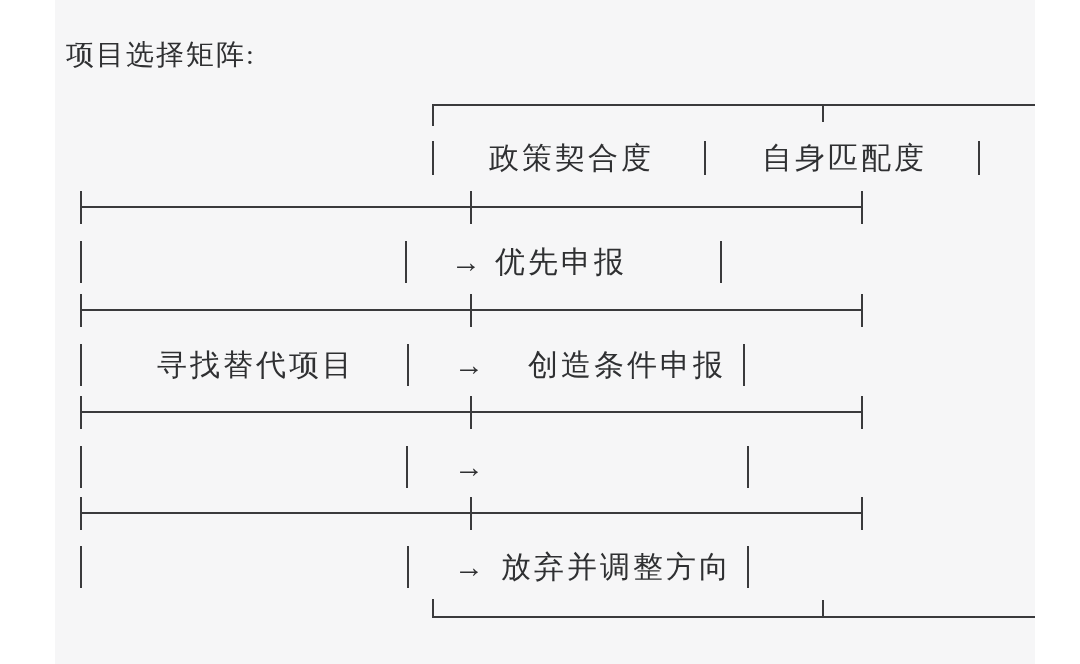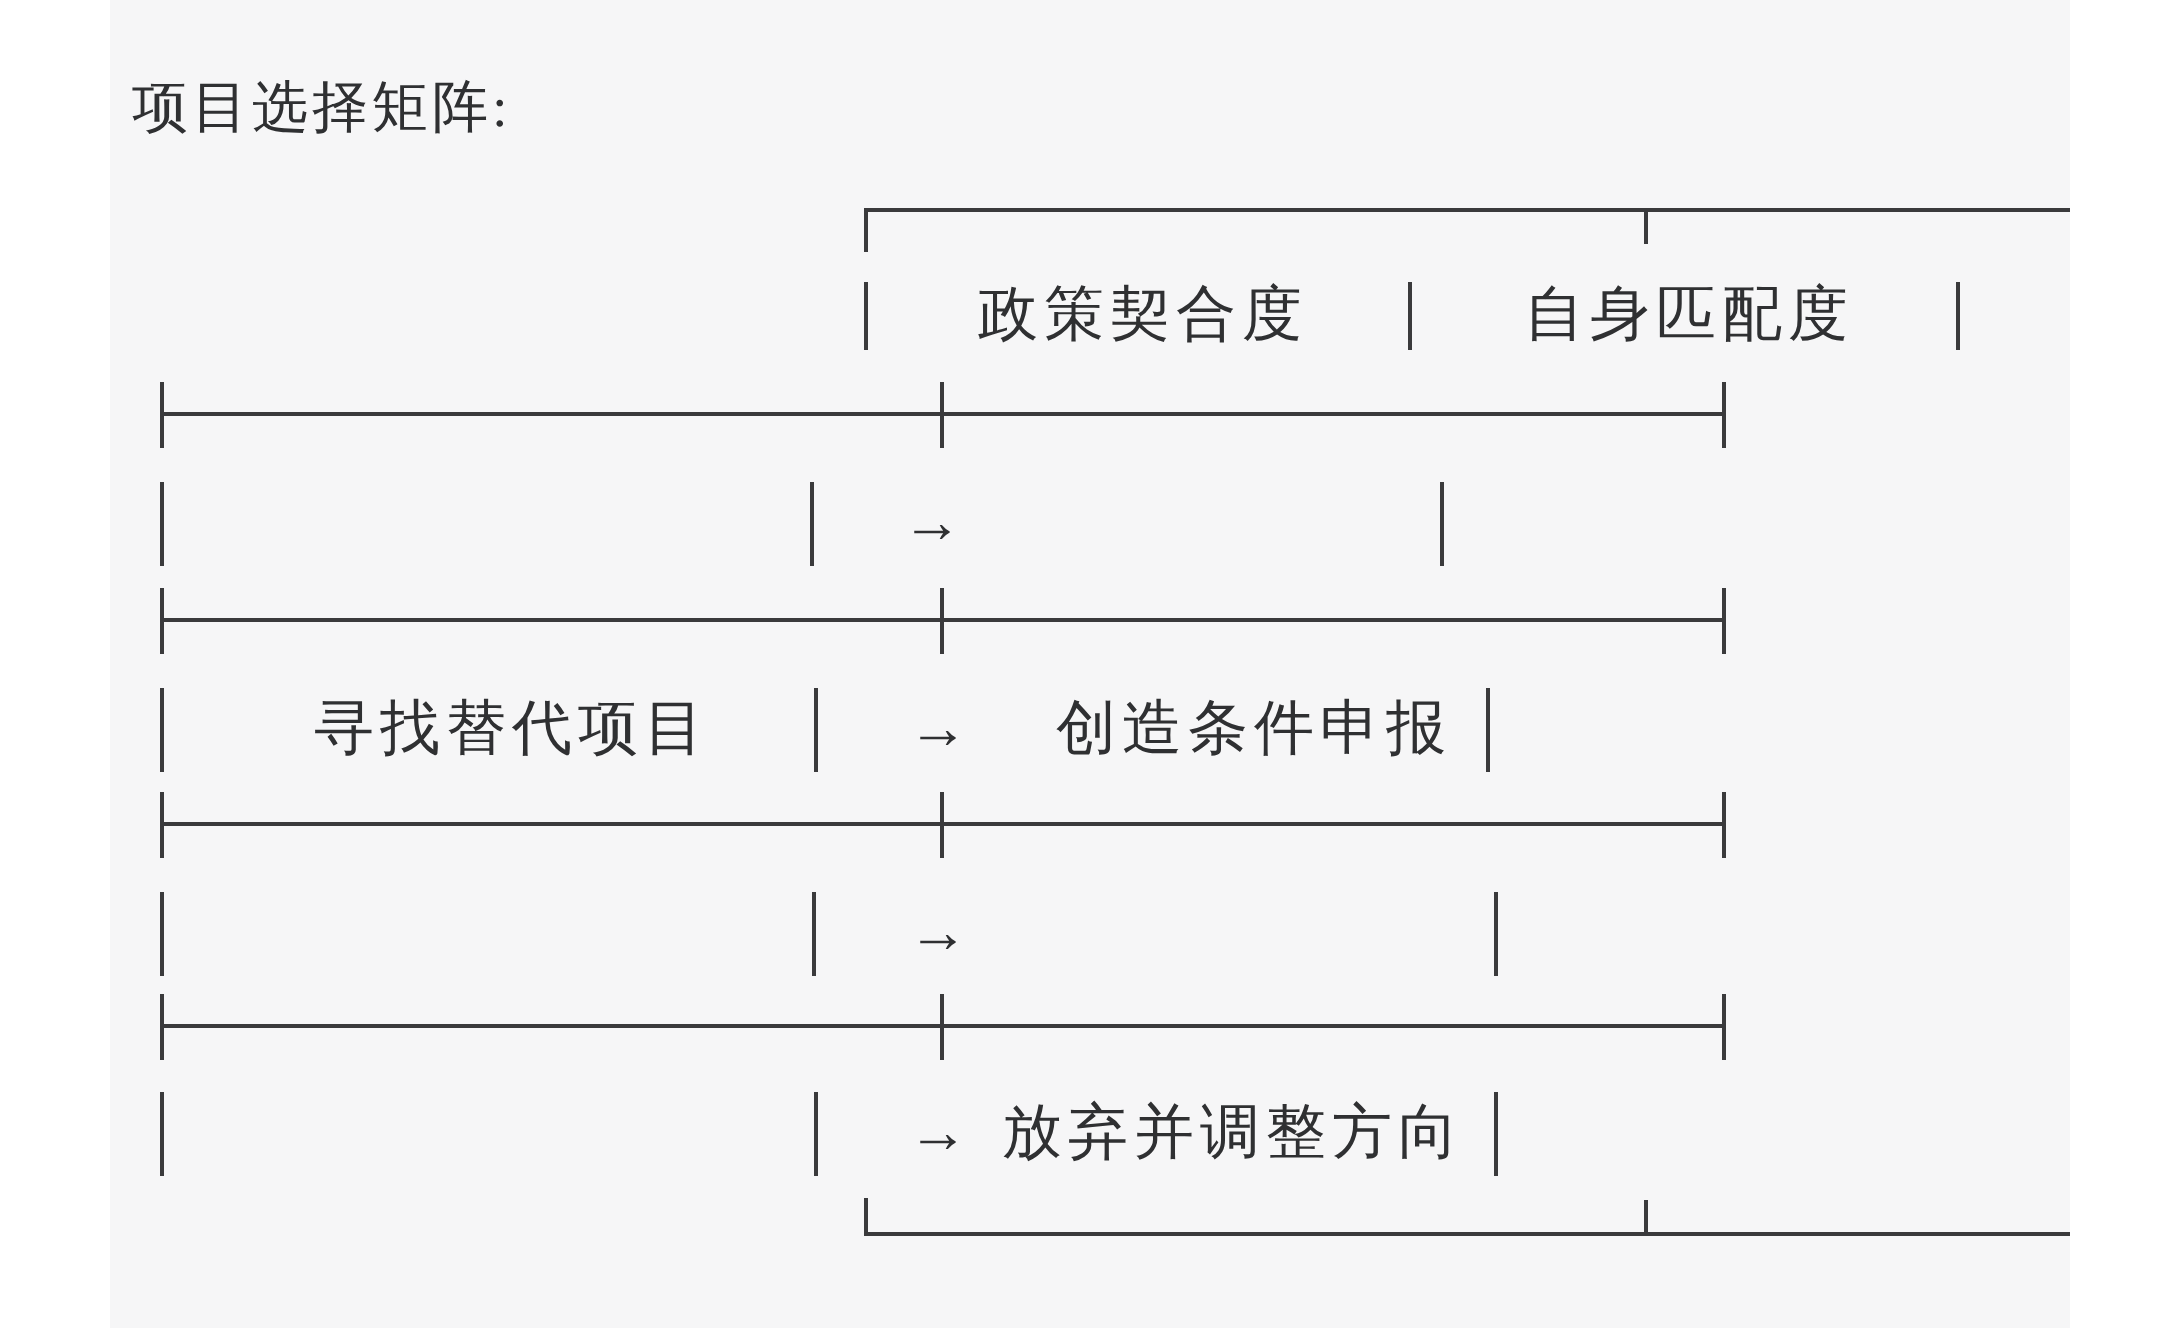--- a/index.html
+++ b/index.html
@@ -71,20 +71,21 @@
   <div class="vline" style="left:978px; top:141px; height:34px;"></div>
 
   <div class="hline" style="left:80px; top:206px; width:783px;"></div>
   <div class="vline" style="left:80px; top:191px; height:33px;"></div>
   <div class="vline" style="left:470px; top:191px; height:33px;"></div>
   <div class="vline" style="left:861px; top:191px; height:33px;"></div>
 
   <div class="vline" style="left:80px; top:241px; height:42px;"></div>
   <div class="vline" style="left:405px; top:241px; height:42px;"></div>
   <div class="arrow" style="left:451px; top:247px;">→</div>
+  <div class="txt" style="left:495px; top:247px;">优先申报</div>
   <div class="vline" style="left:720px; top:241px; height:42px;"></div>
 
   <div class="hline" style="left:80px; top:309px; width:783px;"></div>
   <div class="vline" style="left:80px; top:294px; height:33px;"></div>
   <div class="vline" style="left:470px; top:294px; height:33px;"></div>
   <div class="vline" style="left:861px; top:294px; height:33px;"></div>
 
   <div class="vline" style="left:80px; top:344px; height:42px;"></div>
   <div class="txt" style="left:157px; top:350px;">寻找替代项目</div>
   <div class="vline" style="left:407px; top:344px; height:42px;"></div>

